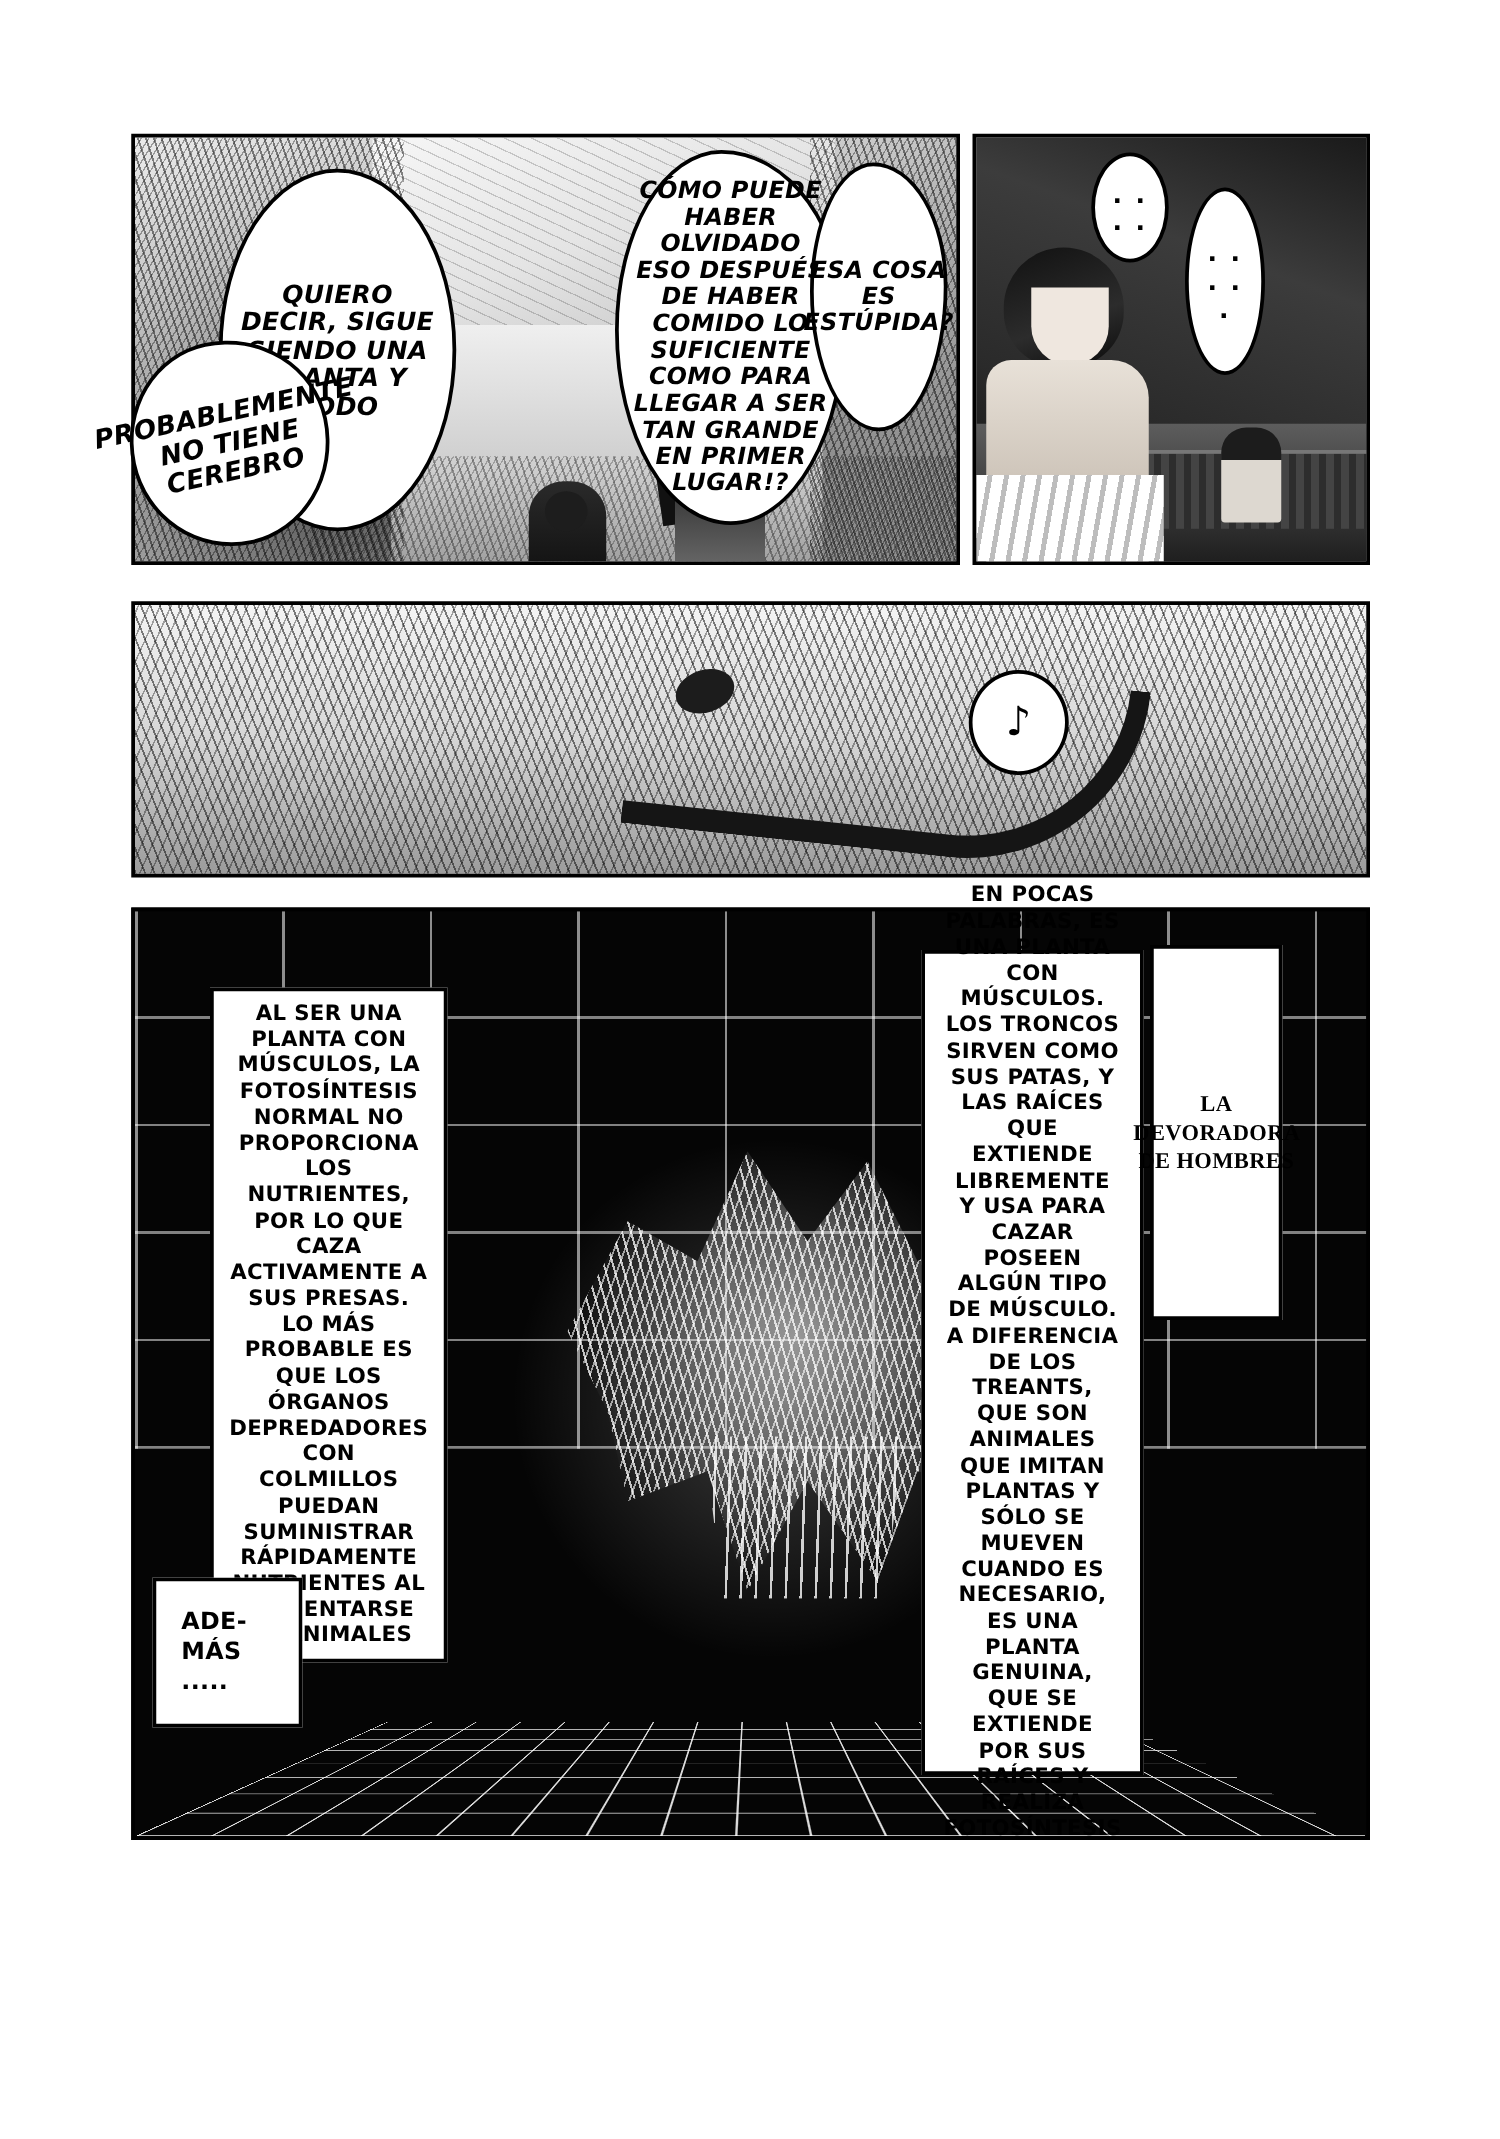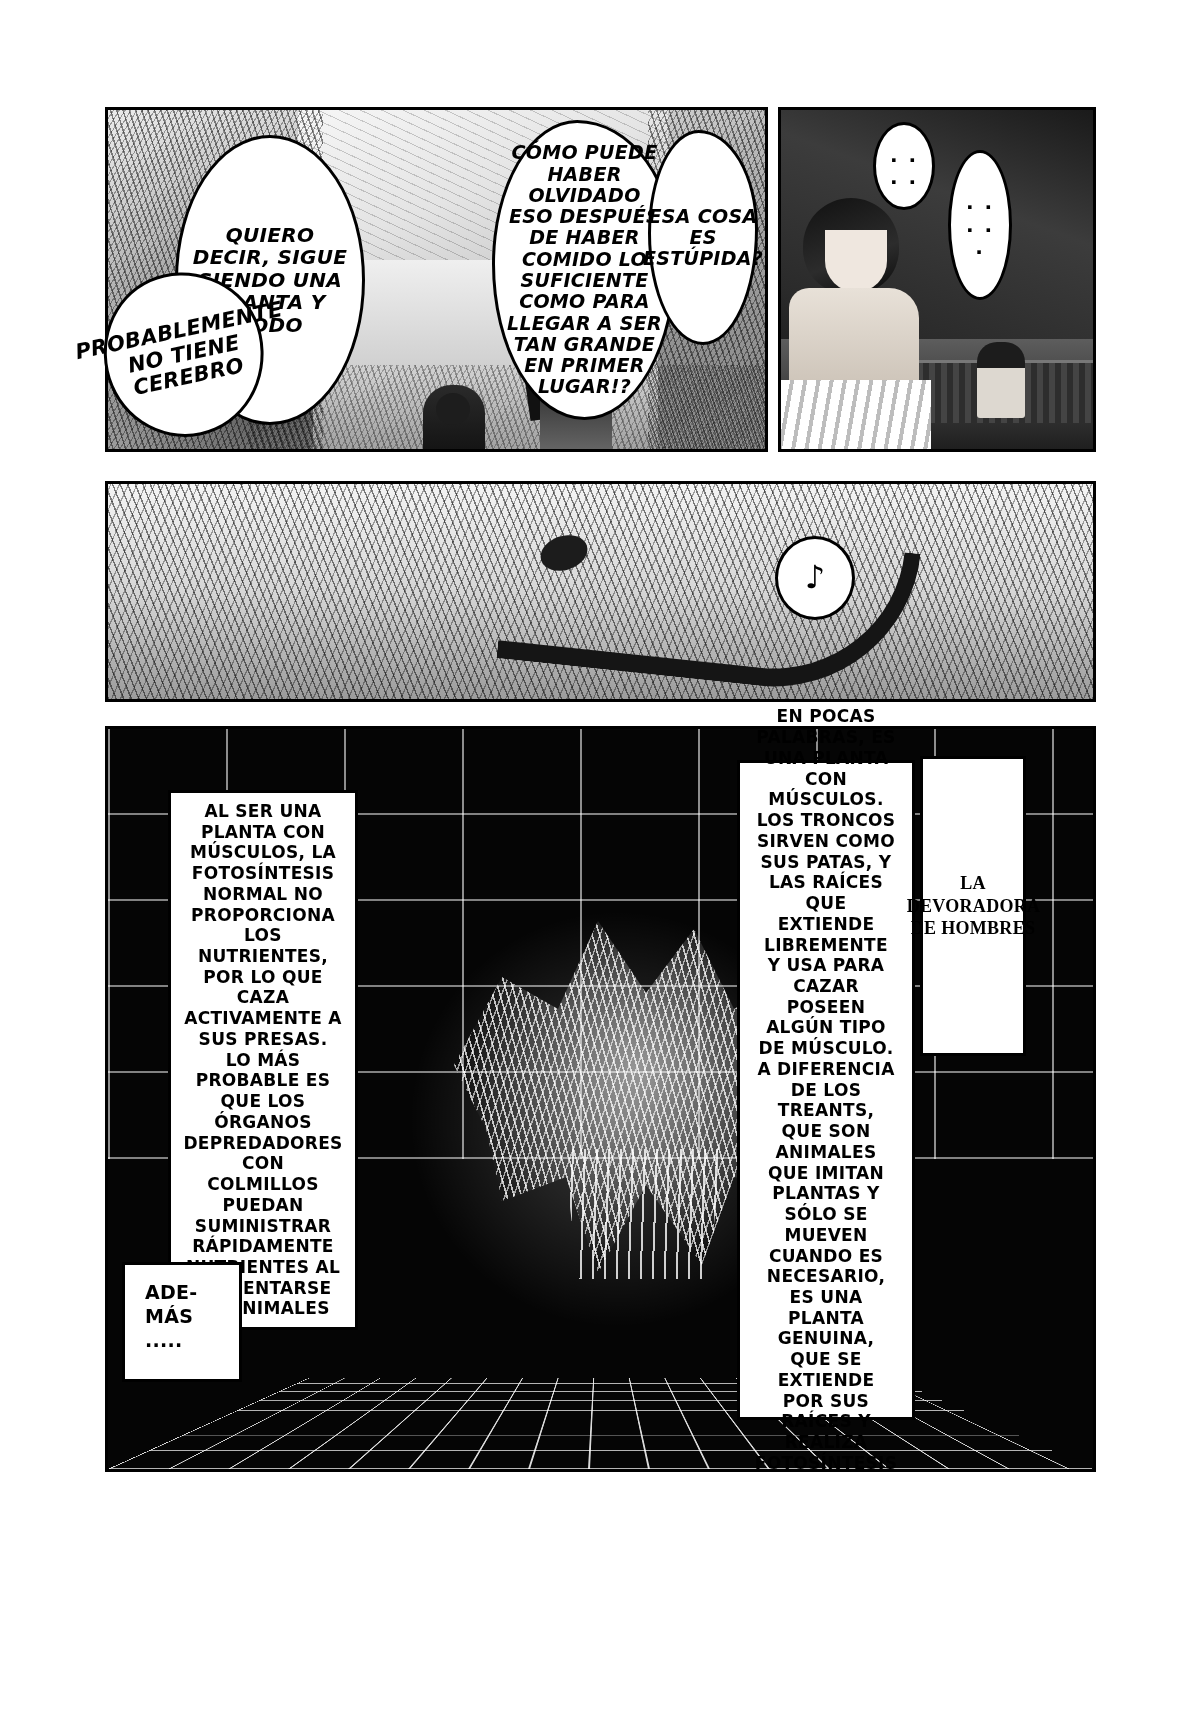--- a/index.html
+++ b/index.html
@@ -248,21 +248,21 @@
 
   
   #cap-left {
     left: 168px; top: 790px; width: 190px; height: 540px;
     font-size: 17px; line-height: 1.22; padding: 14px 6px;
     align-items: center;
   }
   #cap-ademas {
     left: 122px; top: 1262px; width: 120px; height: 120px;
     font-size: 19px; line-height: 1.25;
-    align-items: flex-start; justify-content: flex-start;
+    align-items: center; justify-content: flex-start;
     padding: 16px 10px;
     text-align: left;
   }
   #cap-right {
     left: 737px; top: 760px; width: 178px; height: 660px;
     font-size: 17px; line-height: 1.22; padding: 14px 6px;
   }
   #cap-devora {
     left: 920px; top: 756px; width: 106px; height: 300px;
     font-size: 18px; line-height: 1.25; font-family: Liberation Serif, serif;

